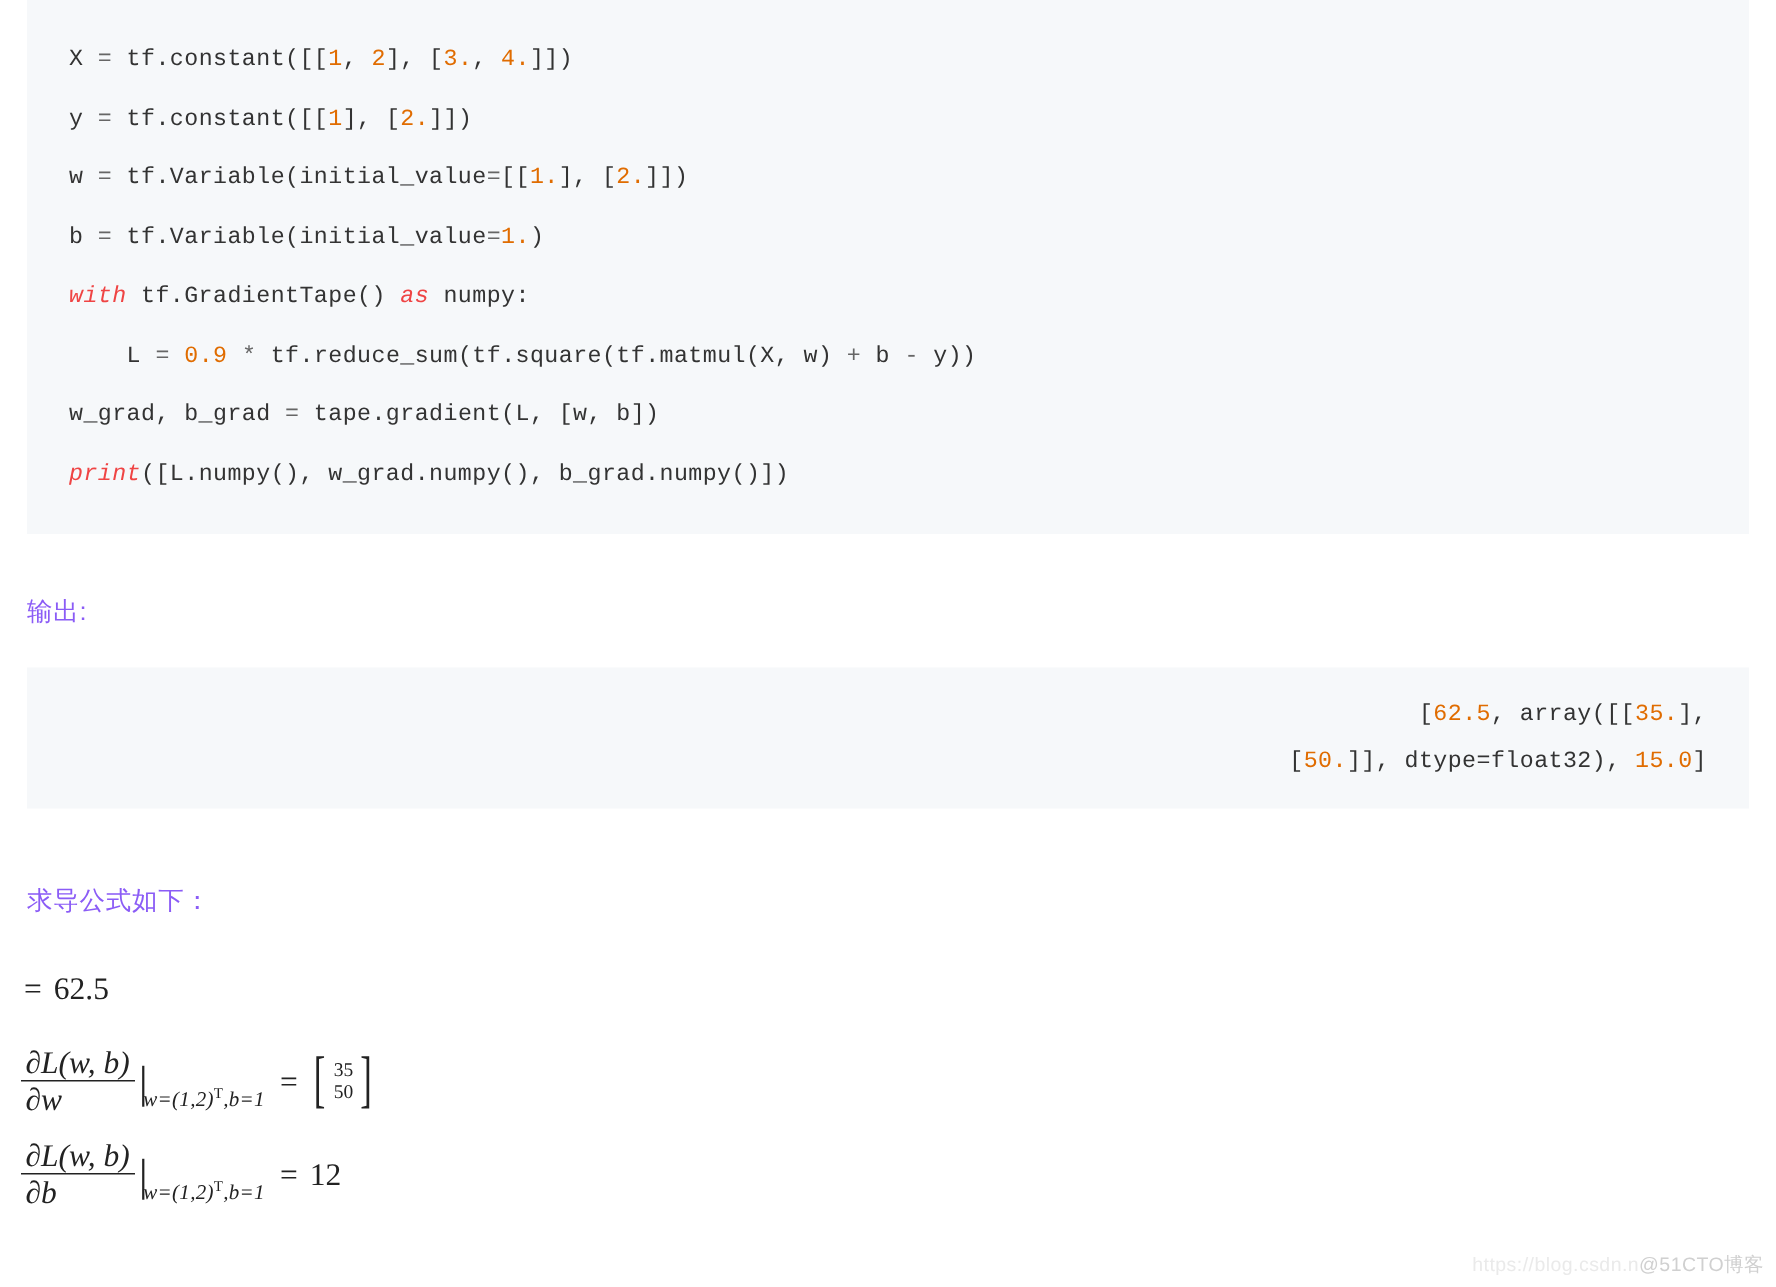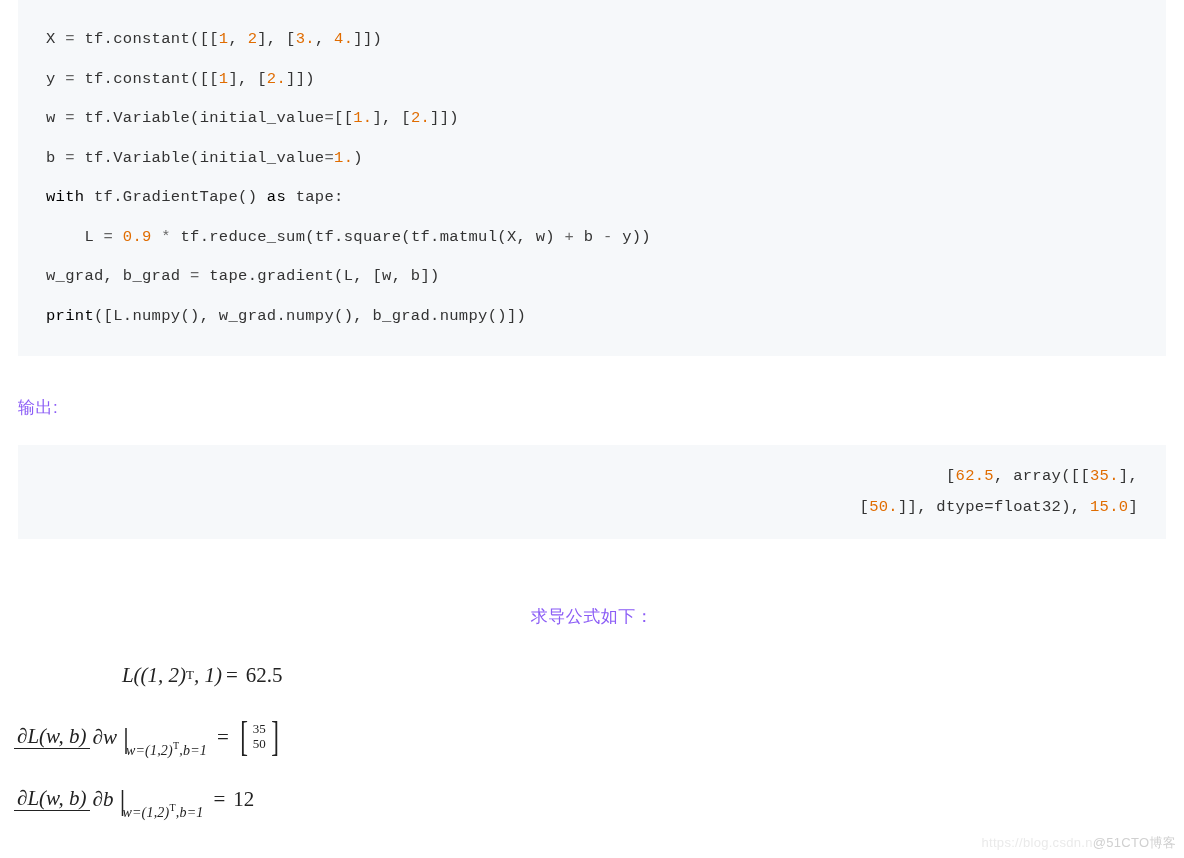--- a/index.html
+++ b/index.html
@@ -15,21 +15,21 @@
     background: #f6f8fa;
     padding: 20px 28px;
     margin: 0 18px 0 18px;
     font-family: Consolas, "Courier New", monospace;
     font-size: 15.5px;
     line-height: 2.55;
     color: #333;
     white-space: pre;
     letter-spacing: 0.3px;
   }
-  .code-block .kw { color: #000000; }
+  .code-block .kw { color: #ef4444; font-style: italic; }
   .code-block .num { color: #e06c00; }
   .code-block .op { color: #666; }
   .prose {
     margin: 40px 18px 26px 18px;
     font-size: 17px;
     color: #8b5cf6;
     letter-spacing: 0.5px;
   }
   .output-block {
     background: #f6f8fa;
@@ -60,22 +60,22 @@
     display: inline-flex;
     align-items: center;
     justify-content: flex-end;
     min-width: 210px;
   }
   .math-eq {
     margin: 0 8px 0 4px;
   }
   .frac {
     display: inline-flex;
-    flex-direction: row;
-    align-items: center;
+    flex-direction: column;
+    align-items: flex-start;
     vertical-align: middle;
     margin: 0 2px;
   }
   .frac .top { padding: 0 3px 0px 3px; border-bottom: 1.2px solid #222; line-height: 1.1; }
   .frac .bot { padding: 1px 3px 0 3px; line-height: 1.1; }
   .sub {
     font-size: 14px;
     position: relative;
     top: 12px;
     margin-left: -2px;
@@ -117,40 +117,35 @@
   .watermark .faint { color: #eaeaea; }
   sup.t { font-size: 13px; vertical-align: super; }
 </style>
 </head>
 <body>
 
 <div class="code-block"><span>X </span><span class="op">=</span><span> tf.constant([[</span><span class="num">1</span><span>, </span><span class="num">2</span><span>], [</span><span class="num">3.</span><span>, </span><span class="num">4.</span><span>]])</span>
 <span>y </span><span class="op">=</span><span> tf.constant([[</span><span class="num">1</span><span>], [</span><span class="num">2.</span><span>]])</span>
 <span>w </span><span class="op">=</span><span> tf.Variable(initial_value</span><span class="op">=</span><span>[[</span><span class="num">1.</span><span>], [</span><span class="num">2.</span><span>]])</span>
 <span>b </span><span class="op">=</span><span> tf.Variable(initial_value</span><span class="op">=</span><span class="num">1.</span><span>)</span>
-<span class="kw">with</span><span> tf.GradientTape() </span><span class="kw">as</span><span> tape:</span>
+<span class="kw">with</span><span> tf.GradientTape() </span><span class="kw">as</span><span> numpy:</span>
 <span>    L </span><span class="op">=</span><span> </span><span class="num">0.9</span><span> </span><span class="op">*</span><span> tf.reduce_sum(tf.square(tf.matmul(X, w) </span><span class="op">+</span><span> b </span><span class="op">-</span><span> y))</span>
 <span>w_grad, b_grad </span><span class="op">=</span><span> tape.gradient(L, [w, b])</span>
 <span class="kw">print</span><span>([L.numpy(), w_grad.numpy(), b_grad.numpy()])</span></div>
 
 <div class="prose">输出:</div>
 
 <div class="output-block"><span>[</span><span class="num">62.5</span><span>, array([[</span><span class="num">35.</span><span>],</span>
 <span>       [</span><span class="num">50.</span><span>]], dtype</span><span class="op">=</span><span>float32), </span><span class="num">15.0</span><span>]</span></div>
 
-<div class="prose" style="margin-top:66px; margin-bottom:18px;text-align:center;">求导公式如下：</div>
+<div class="prose" style="margin-top:50px; margin-bottom:18px;">求导公式如下：</div>
 
 <div class="math-area">
 
   <div class="math-row">
-    <span class="math-left" style="justify-content:flex-end; min-width:210px;">
-      <i><span>L((1, 2)</span></i>
-        <sup class="t">T</sup>
-        <i><span>, 1)</span></i>
-    </span>
     <span class="math-eq">=</span>
     <span>62.5</span>
   </div>
 
   <div class="math-row">
     <span class="math-left" style="min-width:auto;">
       <span class="frac">
         <span class="top"><i>∂L(w, b)</i></span>
         <span class="bot"><i>∂w</i></span>
       </span>

